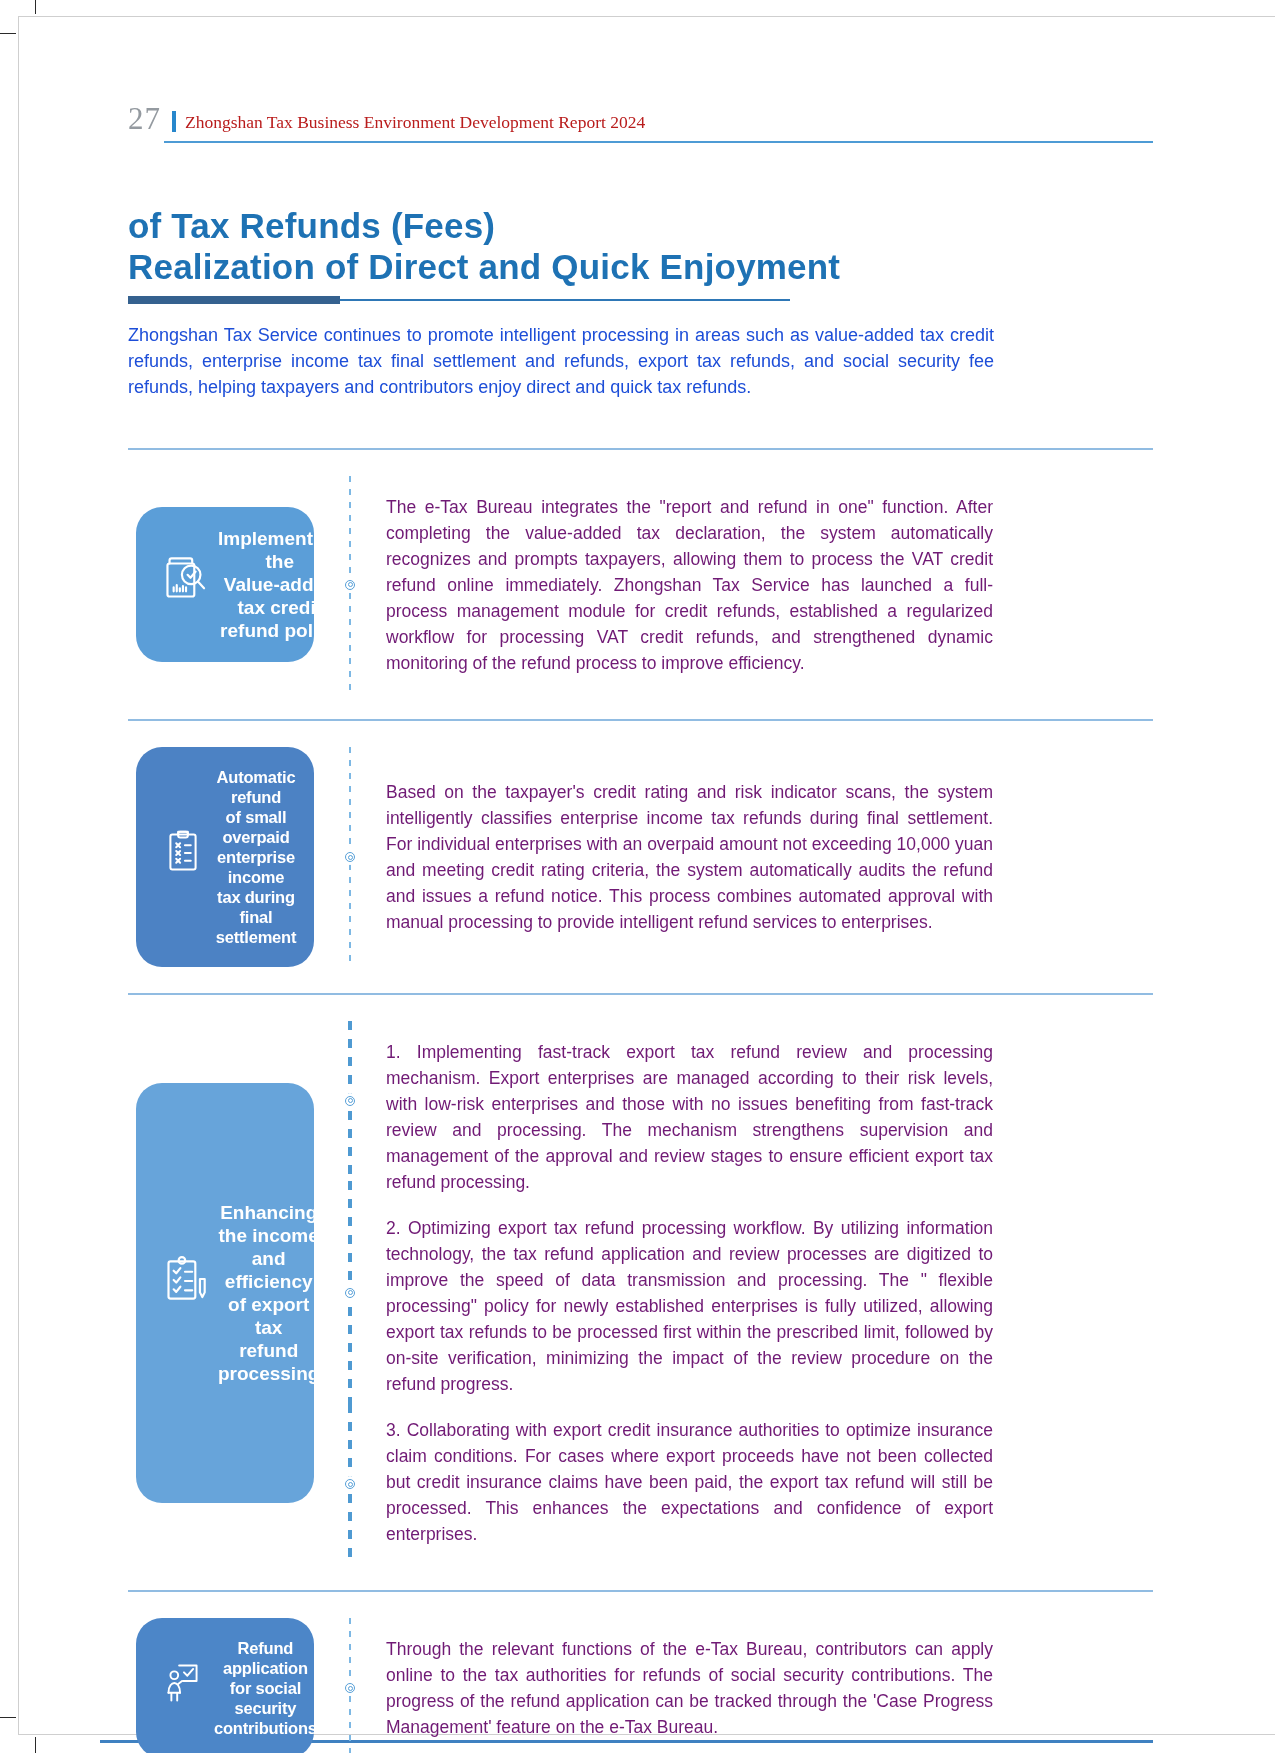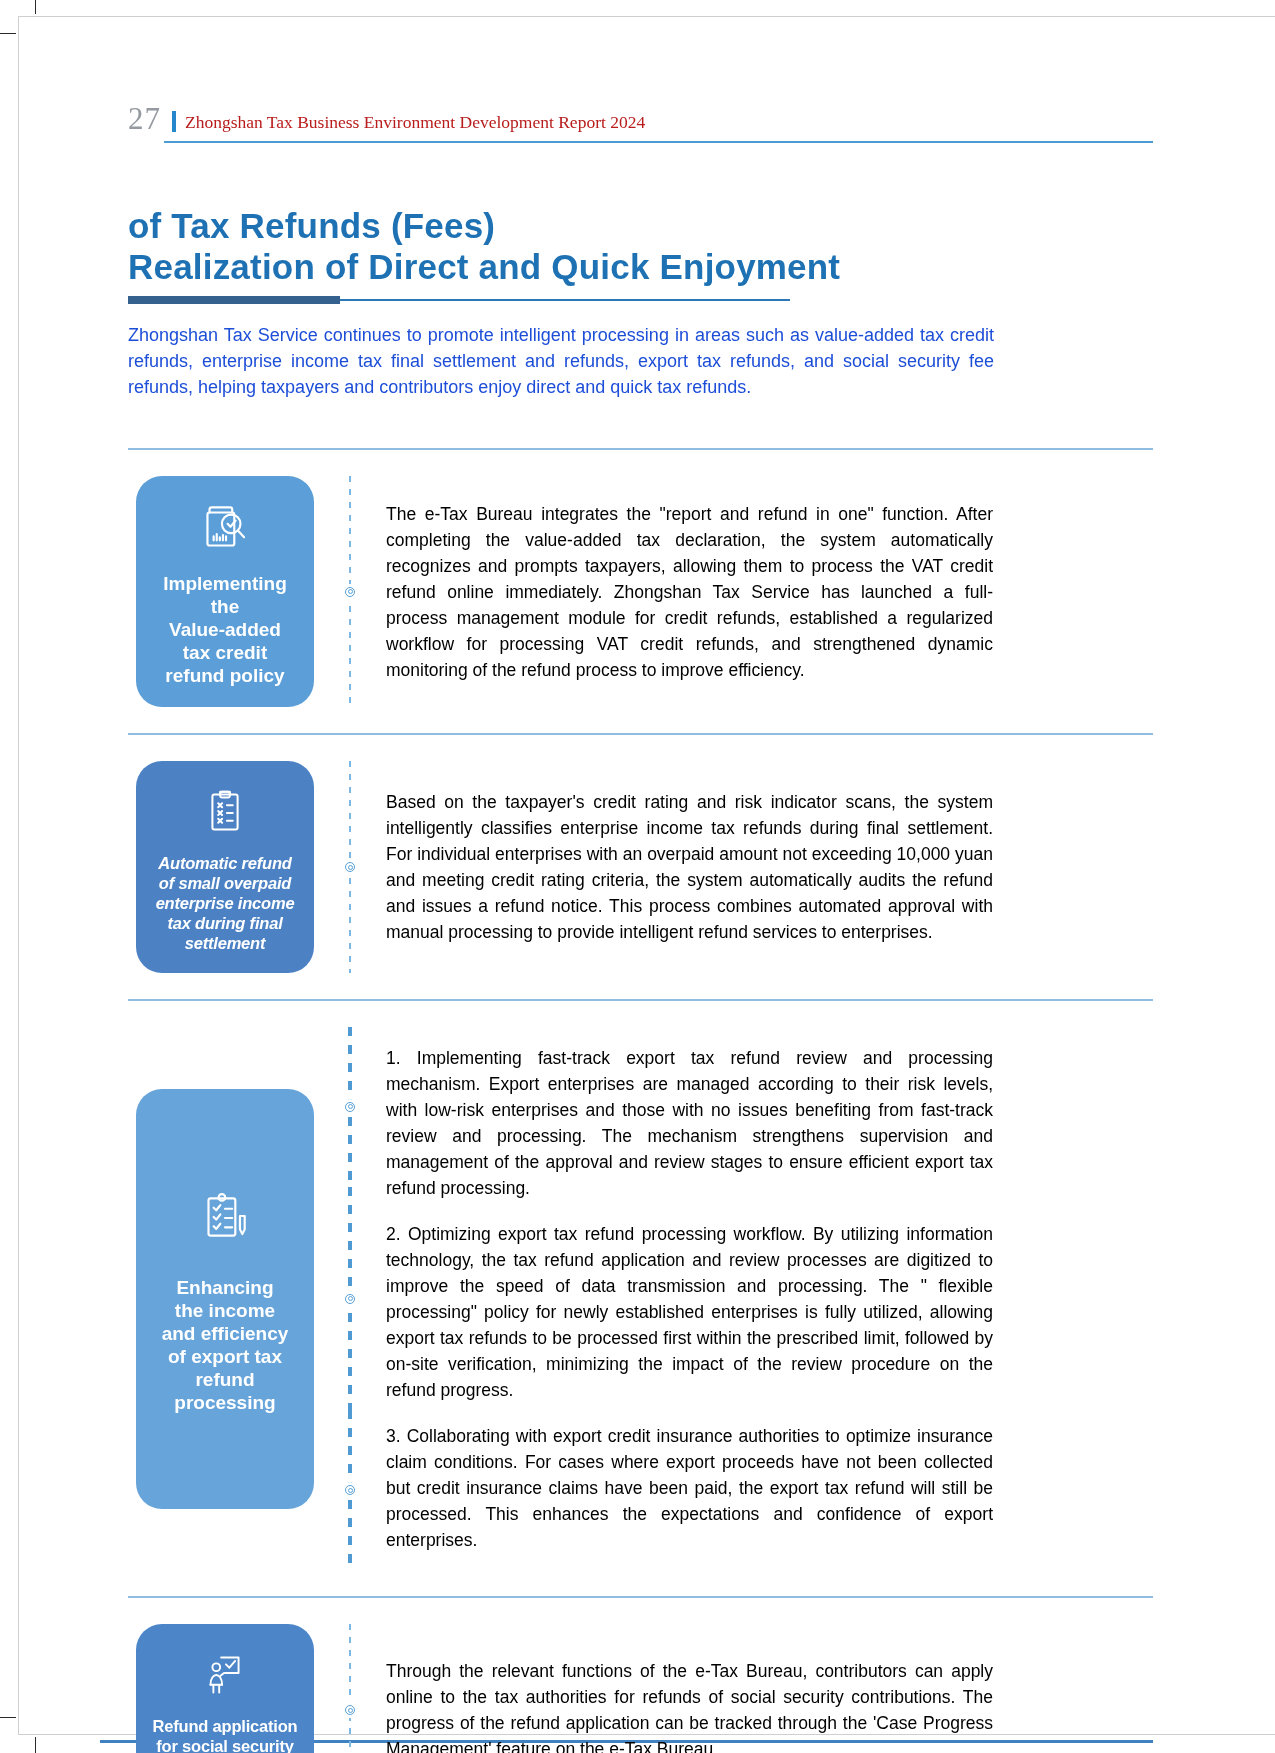--- a/index.html
+++ b/index.html
@@ -26,42 +26,42 @@
   .t-underline .thick{position:absolute;left:0;top:0;width:212px;height:8px;background:#35618f;}
   .t-underline .thin{position:absolute;left:212px;top:3px;width:450px;height:2px;background:#2e77b6;}
 
   .intro{width:866px;font-size:18px;line-height:26px;color:#1d4ed8;text-align:justify;}
 
   .rule{height:2px;background:#6ca6d8;opacity:.75;}
   .rule.first{margin-top:48px;}
 
   
   .section{display:grid;grid-template-columns:178px 72px 1fr;padding:26px 160px 26px 8px;align-items:center;}
-  .card{border-radius:26px;display:flex;flex-direction:column;align-items:center;justify-content:center;
+  .card{border-radius:26px;display:flex;flex-direction:row;align-items:center;
         padding:20px 16px;color:#fff;}
   .card .icon{margin-bottom:10px;}
   .card-label{font-weight:bold;text-align:center;white-space:pre-line;font-size:19px;line-height:23px;}
   .card-label.small{font-size:16.5px;line-height:20px;letter-spacing:-.2px;}
   .card.tall{min-height:380px;}
   .card.tall .icon{margin-bottom:26px;}
 
   
   .connector{position:relative;height:100%;display:flex;flex-direction:column;}
   .conn-seg{position:relative;flex:1;display:flex;align-items:center;justify-content:center;}
   .dashline{position:absolute;left:50%;top:0;bottom:0;width:2px;transform:translateX(-50%);
             background-image:repeating-linear-gradient(to bottom,#7db8e4 0 6px,transparent 6px 13px);}
   .dashline.bold{width:4px;
             background-image:repeating-linear-gradient(to bottom,#4f9ad2 0 9px,transparent 9px 18px);}
   .ring{position:relative;width:8px;height:8px;border:1.5px solid #57a0d8;border-radius:50%;
         background:#fff;z-index:2;display:flex;align-items:center;justify-content:center;
         box-shadow:0 0 0 3px #fff;}
   .ring::after{content:"";width:3px;height:3px;border:1px solid #57a0d8;border-radius:50%;}
 
   .txtcol{align-self:center;}
-  .para{font-size:17.5px;line-height:26px;color:#000000;text-align:justify;}
+  .para{font-size:17.5px;line-height:26px;color:#701a75;text-align:justify;}
   .para + .para{margin-top:20px;}
 
   
   .icon svg{display:block;}
 </style>
 </head>
 <body>
 
 <div class="canvas">
 
@@ -119,21 +119,21 @@
         </div>
       </div>
       <div class="txtcol">
         <p class="para">The e-Tax Bureau integrates the "report and refund in one" function. After completing the value-added tax declaration, the system automatically recognizes and prompts taxpayers, allowing them to process the VAT credit refund online immediately. Zhongshan Tax Service has launched a full-process management module for credit refunds, established a regularized workflow for processing VAT credit refunds, and strengthened dynamic monitoring of the refund process to improve efficiency.</p>
       </div>
     </div>
 
     <div class="rule"></div>
 
     <div class="section">
-      <div class="card" style="background: rgb(76, 130, 196); font-style: italic;">
+      <div class="card" style="background: rgb(76, 130, 196);">
         <span class="icon">
           <svg width="62" height="62" viewBox="0 0 64 64" fill="none" stroke="#ffffff" stroke-width="2.1" stroke-linecap="round" stroke-linejoin="round">
             <rect x="19" y="14" width="26" height="36" rx="2"></rect>
             <path d="M27 14 v-3 h10 v3"></path>
             <rect x="27" y="11" width="10" height="6" rx="2"></rect>
             <path d="M25 23 l4 4 M29 23 l-4 4 M34 25 h6"></path>
             <path d="M25 31 l4 4 M29 31 l-4 4 M34 33 h6"></path>
             <path d="M25 39 l4 4 M29 39 l-4 4 M34 41 h6"></path>
           </svg>
         </span>

